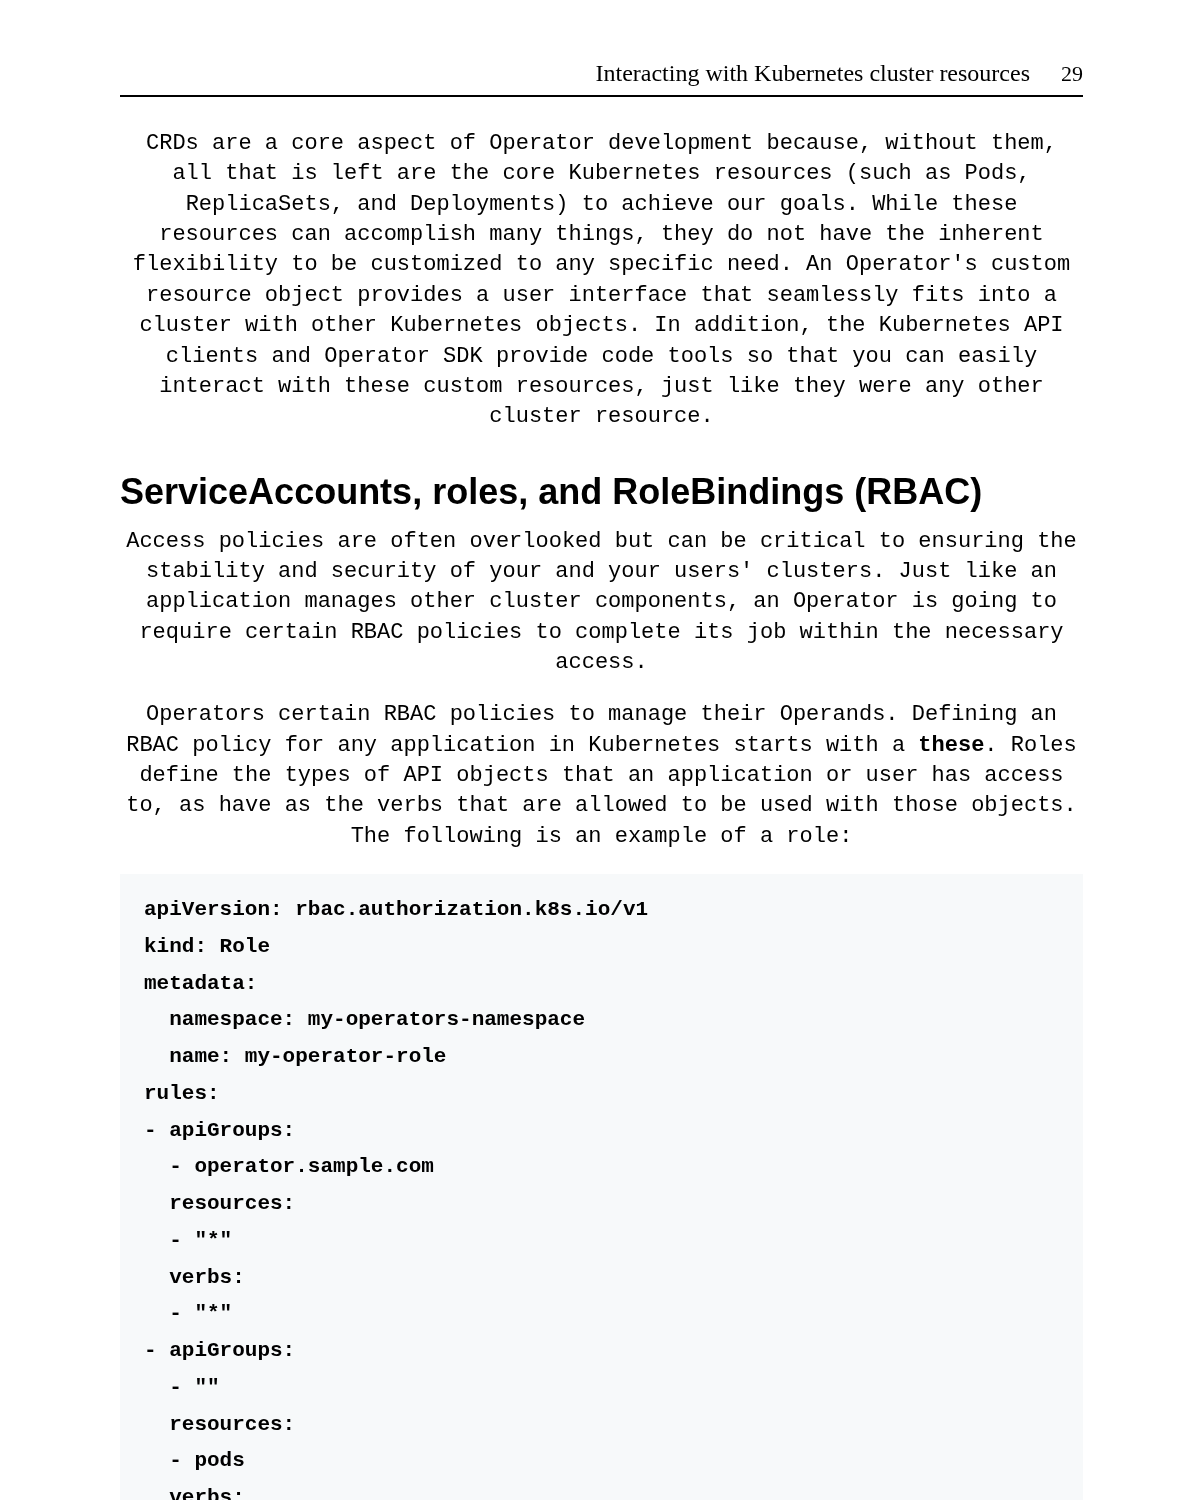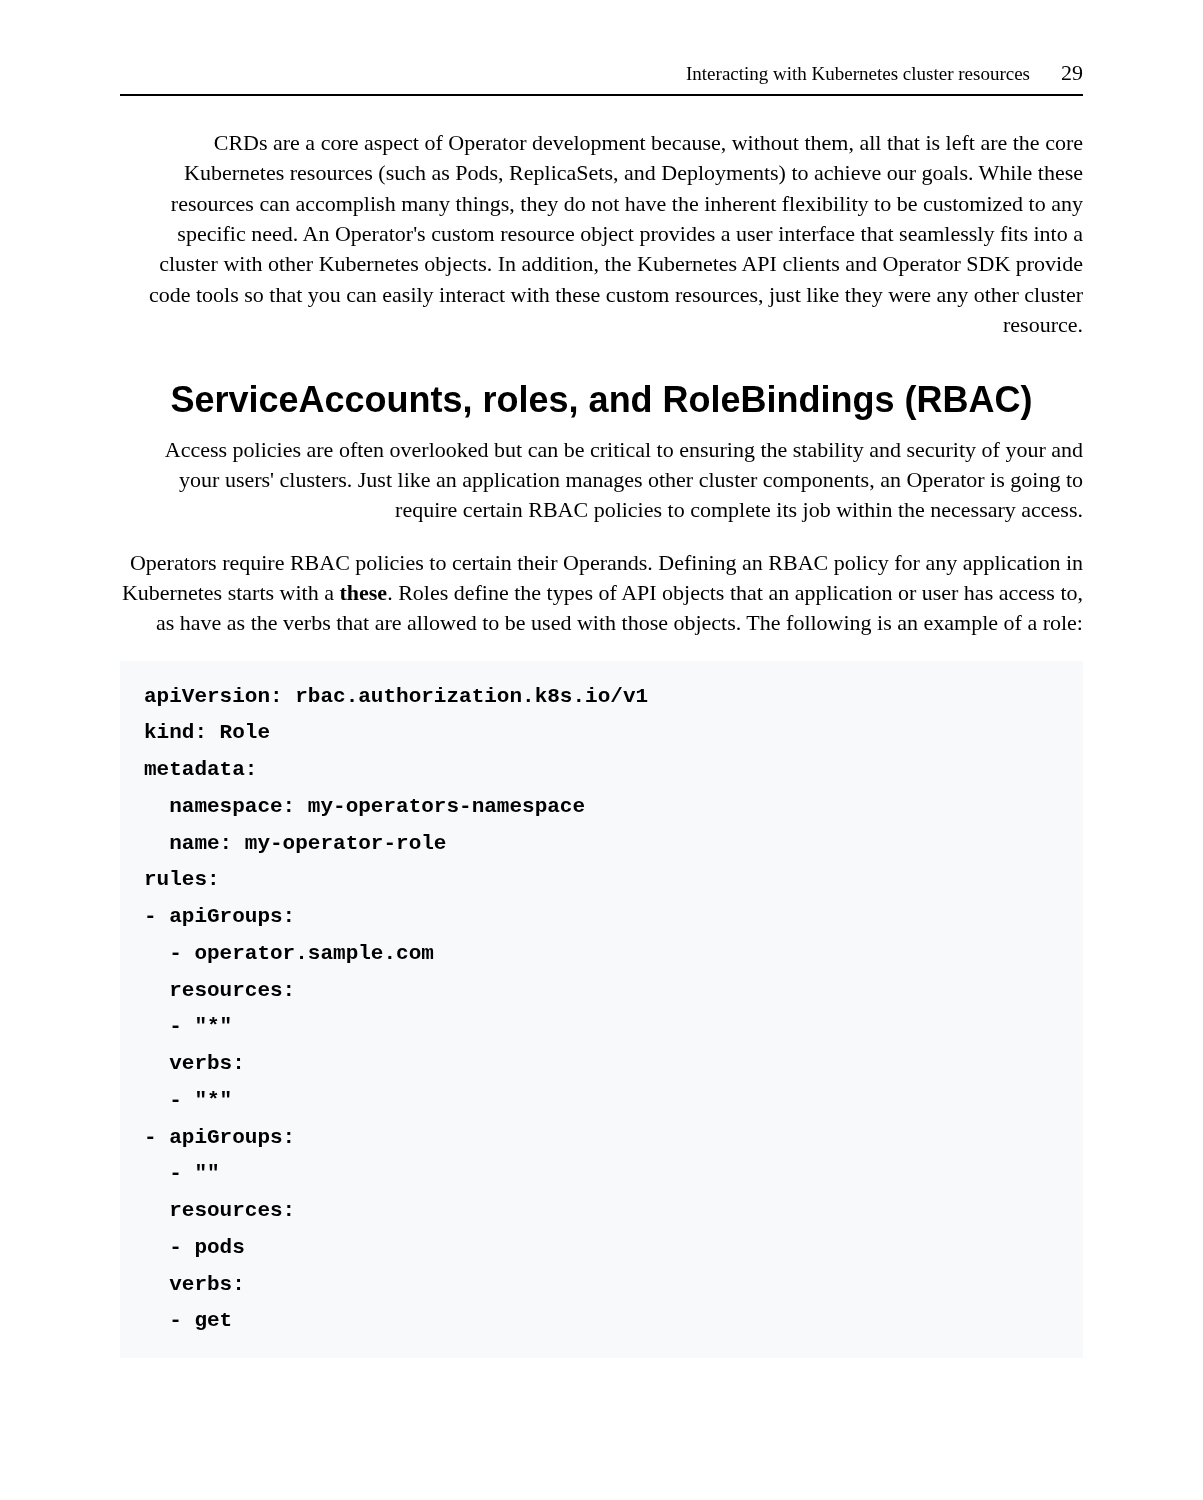--- a/index.html
+++ b/index.html
@@ -17,40 +17,40 @@
     }
     .header-container {
       display: flex;
       justify-content: flex-end;
       align-items: baseline;
       border-bottom: 2px solid #000000;
       padding-bottom: 8px;
       margin-bottom: 32px;
     }
     .header-title {
-      font-size: 19px;
+      font-size: 24px;
       font-weight: normal;
     }
     .page-number {
       font-size: 22px;
       margin-left: 31px;
     }
     .body-para {
       font-size: 22px;
       line-height: 1.38;
       margin-bottom: 22px;
-      text-align: right;
+      text-align: center;
+      font-family: Liberation Mono, monospace;
     }
     .h2-heading {
       font-family: 'Myriad Pro', 'Helvetica Neue', Arial, sans-serif;
       font-size: 36px;
       font-weight: bold;
       margin-top: 38px;
       margin-bottom: 14px;
-      text-align: center;
     }
     .code-block {
       background: #f7f9fa;
       font-family: 'Courier New', Courier, monospace;
       font-size: 21px;
       line-height: 1.75;
       padding: 18px 24px;
       white-space: pre;
       margin-top: 10px;
       font-weight: bold;
@@ -67,21 +67,21 @@
   <span class="page-number">29</span>
 </div>
 
 <p class="body-para">CRDs are a core aspect of Operator development because, without them, all that is left are the core Kubernetes resources (such as Pods, ReplicaSets, and Deployments) to achieve our goals. While these resources can accomplish many things, they do not have the inherent flexibility to be customized to any specific need. An Operator's custom resource object provides a user interface that seamlessly fits into a cluster with other Kubernetes objects. In addition, the Kubernetes API clients and Operator SDK provide code tools so that you can easily interact with these custom resources, just like they were any other cluster resource.</p>
 
 <h2 class="h2-heading">ServiceAccounts, roles, and RoleBindings (RBAC)</h2>
 
 <p class="body-para">Access policies are often overlooked but can be critical to ensuring the stability and security of your and your users' clusters. Just like an application manages other cluster components, an Operator is going to require certain RBAC policies to complete its job within the necessary access.</p>
 
 <p class="body-para">
-  <span>Operators require RBAC policies to certain their Operands. Defining an RBAC policy for any application in Kubernetes starts with a </span><span class="bold">these</span><span>. Roles define the types of API objects that an application or user has access to, as have as the verbs that are allowed to be used with those objects. The following is an example of a role:</span>
+  <span>Operators certain RBAC policies to manage their Operands. Defining an RBAC policy for any application in Kubernetes starts with a </span><span class="bold">these</span><span>. Roles define the types of API objects that an application or user has access to, as have as the verbs that are allowed to be used with those objects. The following is an example of a role:</span>
 </p>
 
 <div class="code-block"><span>apiVersion: rbac.authorization.k8s.io/v1</span>
 <span>kind: Role</span>
 <span>metadata:</span>
 <span>  namespace: my-operators-namespace</span>
 <span>  name: my-operator-role</span>
 <span>rules:</span>
 <span>- apiGroups:</span>
 <span>  - operator.sample.com</span>

